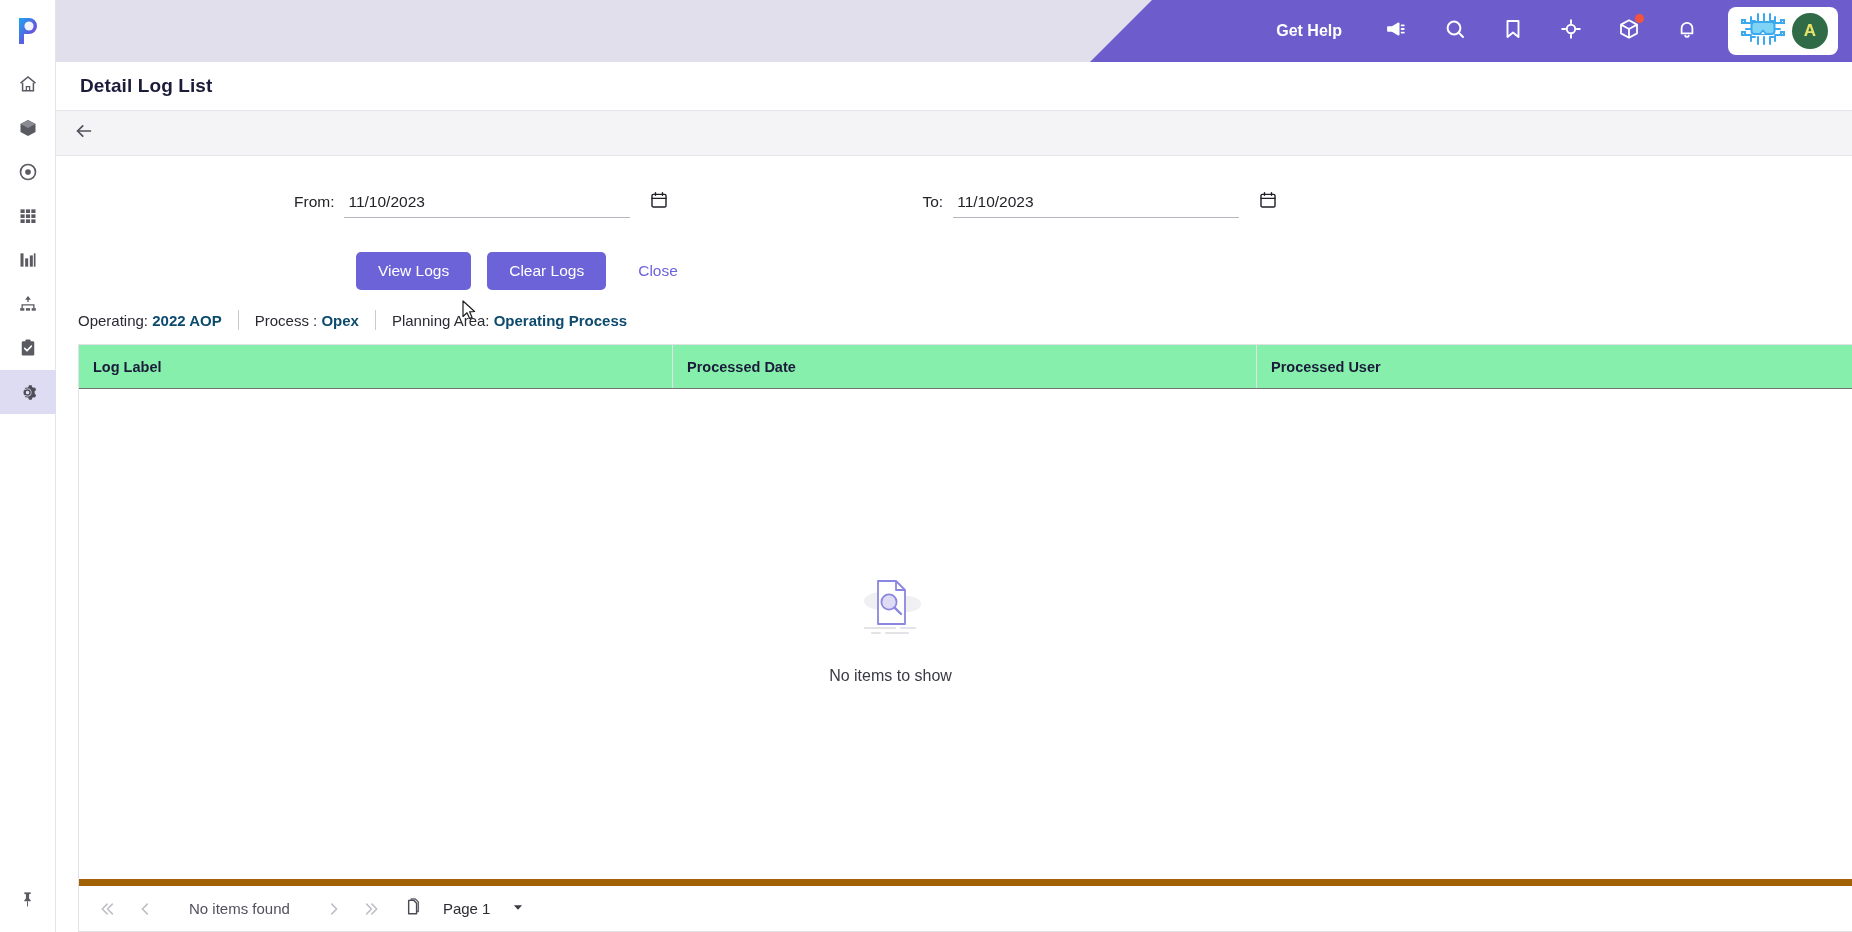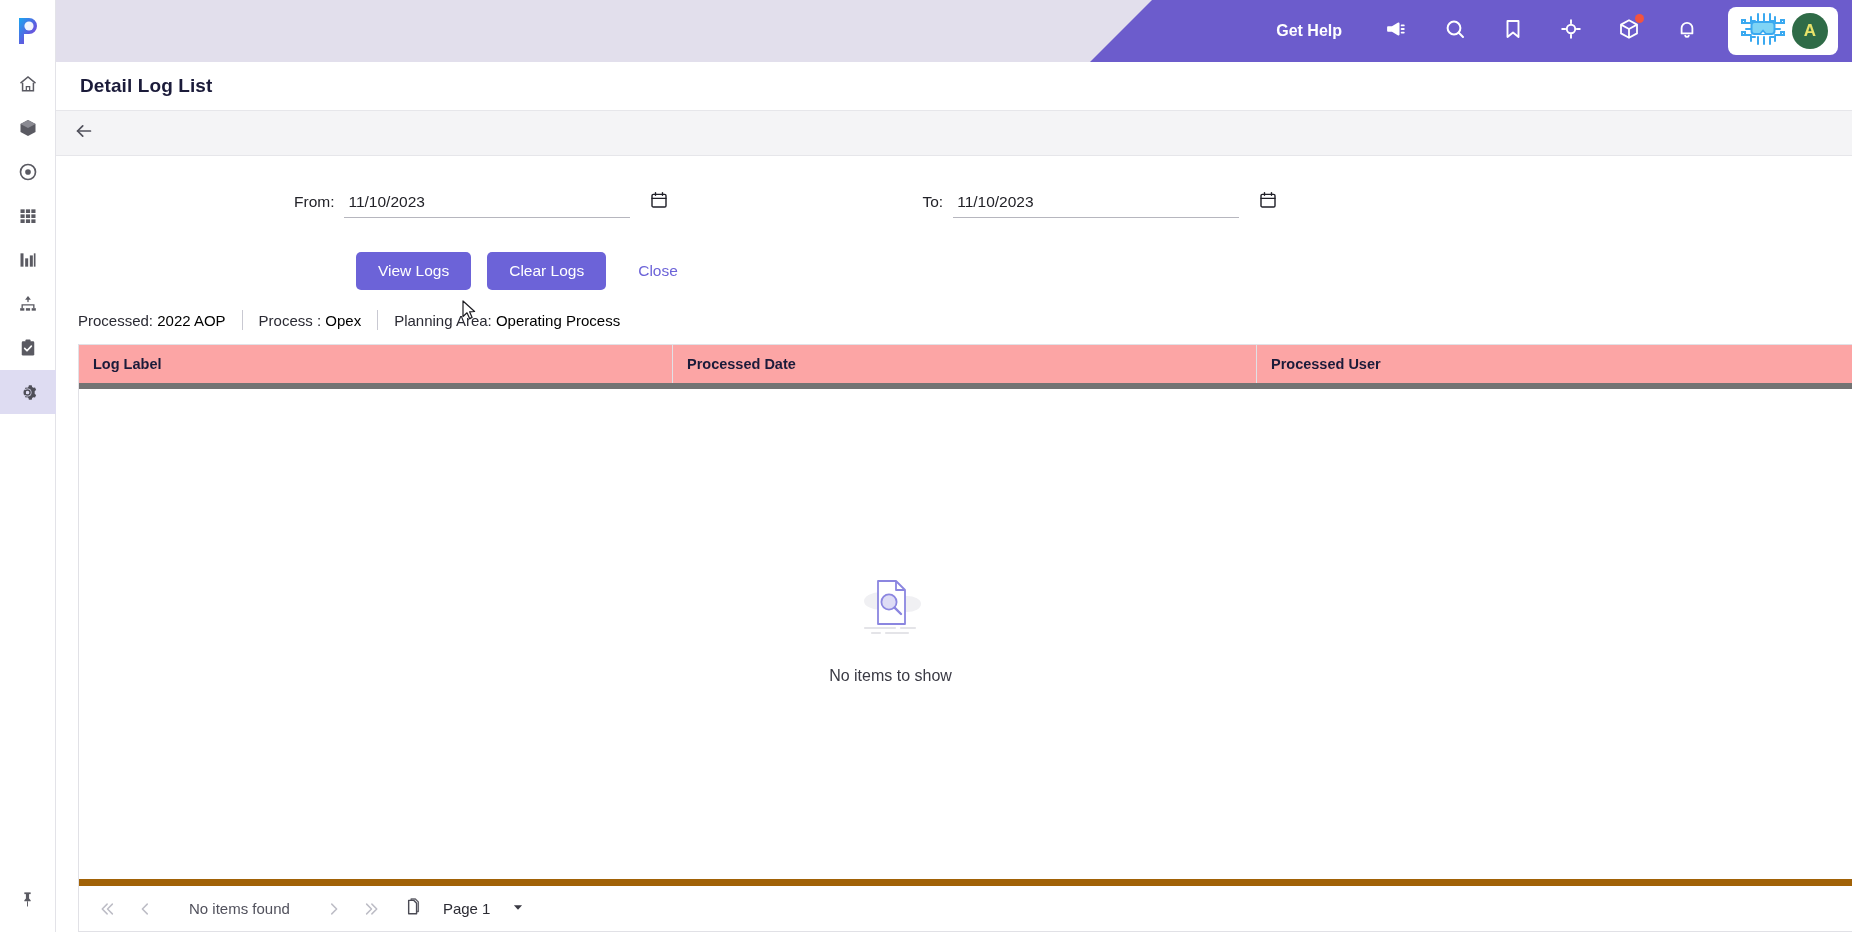--- a/index.html
+++ b/index.html
@@ -213,40 +213,40 @@
 
   
   .scenario-bar {
     display: flex; align-items: center;
     padding: 14px 0 14px 22px;
     font-size: 15px; color: #2a2a33;
     background: #fff;
     flex: 0 0 auto;
   }
   .sc-item { white-space: nowrap; }
-  .sc-item b { font-weight: 400; color: #000000; }
+  .sc-item b { font-weight: 700; color: #0c4a6e; }
   .sc-sep {
     width: 1px; height: 20px; background: #c9c9d2;
     margin: 0 16px;
   }
 
   
   .grid-wrap {
     flex: 1 1 auto;
     margin: 0 0 0 22px;
     border: 1px solid #e1e1e6;
     border-right: none;
     display: flex; flex-direction: column;
     min-height: 0;
     background: #fff;
   }
   .grid-head {
     display: flex; height: 44px;
-    background: #fca5a5;
-    border-bottom: 6px solid #737373;
+    background: #86efac;
+    border-bottom: 1px solid #737373;
     flex: 0 0 44px;
   }
   .gh {
     display: flex; align-items: center;
     font-size: 14.5px; font-weight: 700; color: #1b1b3a;
     padding-left: 14px;
     border-right: 1px solid #e1e1e6;
     cursor: pointer;
   }
   .gh.c1 { width: 594px; flex: 0 0 594px; }
@@ -567,21 +567,21 @@
 
       <div class="btn-row">
         <button class="btn">View Logs</button>
         <button class="btn">Clear Logs</button>
         <button class="btn-link">Close</button>
       </div>
     </div>
 
     <div class="scenario-bar">
       <span class="sc-item">
-        <span>Processed:</span>
+        <span>Operating:</span>
         <b>2022 AOP</b>
       </span>
       <span class="sc-sep"></span>
       <span class="sc-item">
         <span>Process :</span>
         <b>Opex</b>
       </span>
       <span class="sc-sep"></span>
       <span class="sc-item">
         <span>Planning Area:</span>

